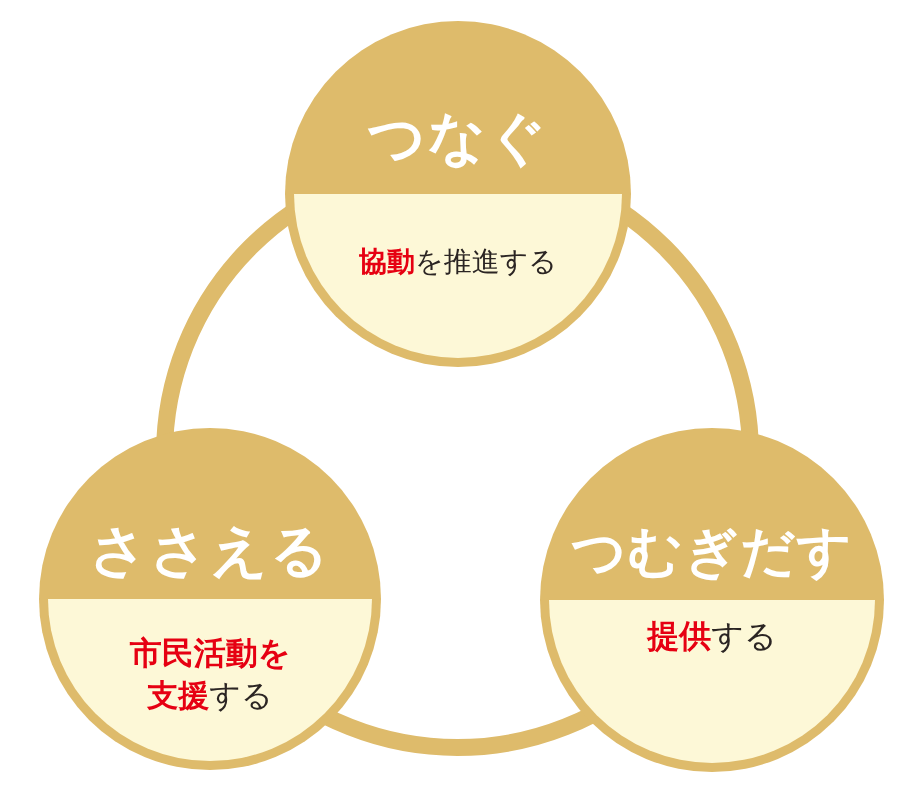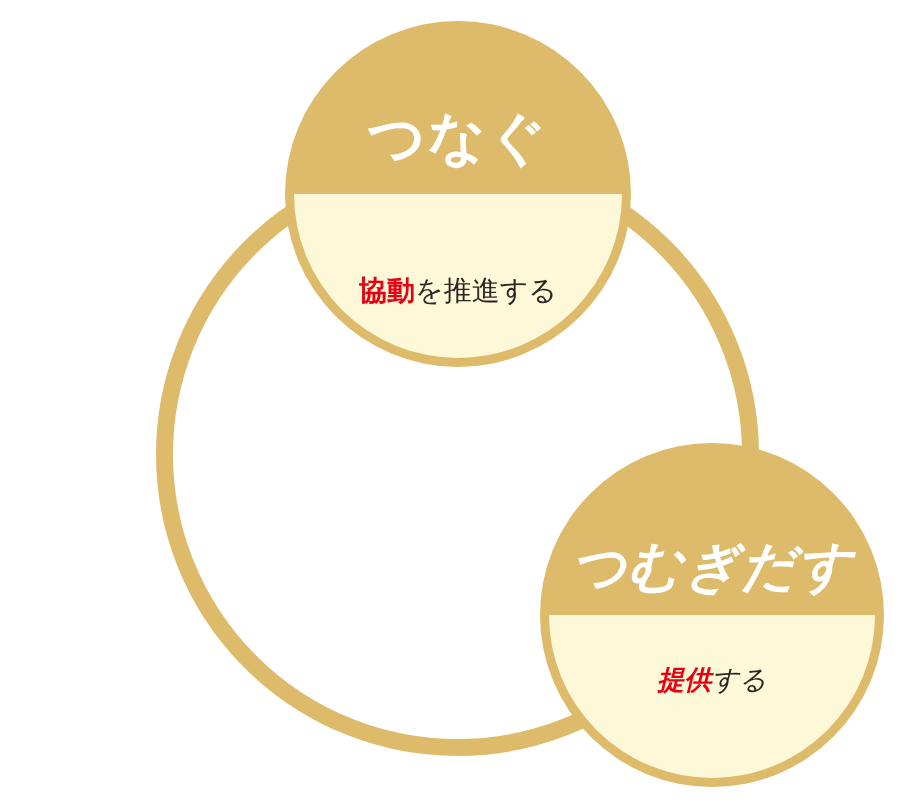--- a/index.html
+++ b/index.html
@@ -37,63 +37,75 @@
     position:absolute;background:var(--cream);
   }
   .node-title{
     position:absolute;left:0;width:100%;text-align:center;
     color:var(--white);font-weight:700;line-height:1;
     letter-spacing:2px;white-space:nowrap;
   }
   .node-sub{
     position:absolute;left:0;width:100%;text-align:center;
     white-space:nowrap;
-    margin-top:29px;
   }
   .seg-red{color:var(--red);font-weight:700;}
   .seg-dark{color:var(--dark);font-weight:500;}
 
   
   .node-top{left:285px;top:21px;width:346px;height:346px;}
   .node-top .half{left:9px;top:173px;width:328px;height:164px;border-radius:0 0 164px 164px;}
   .node-top .node-title{top:88px;font-size:57px;}
   .node-top .node-sub{top:222px;font-size:28px;}
 
   
   .node-left{left:39px;top:428px;width:342px;height:342px;}
   .node-left .half{left:9px;top:171px;width:324px;height:162px;border-radius:0 0 162px 162px;}
   .node-left .node-title{top:94px;font-size:57px;}
   .node-left .node-sub{top:203px;font-size:32px;line-height:1.38;}
   .node-left .node-sub .line2{font-size:31px;}
 
   
-  .node-right{left:540px;top:443px;width:344px;height:344px;font-style:italic;}
+  .node-right{left:540px;top:428px;width:344px;height:344px;}
   .node-right .half{left:9px;top:172px;width:326px;height:163px;border-radius:0 0 163px 163px;}
   .node-right .node-title{top:96px;font-size:54px;letter-spacing:1px;}
   .node-right .node-sub{top:186px;}
   .node-right .node-sub .line1{font-size:23px;line-height:30px;}
   .node-right .node-sub .line2{font-size:30px;line-height:42px;letter-spacing:1px;}
-  .node-right .node-sub .line3{font-size:27px;line-height:44px;}
+  .node-right .node-sub .line3{font-size:32px;line-height:44px;}
 </style>
 </head>
 <body>
 
 <div class="canvas">
 
   <div class="ring"></div>
 
   <div class="node node-top">
     <div class="disc"></div>
     <div class="half"></div>
     <div class="node-title">つなぐ</div>
     <div class="node-sub">
       <span class="seg-red">協動</span><span class="seg-dark">を推進する</span>
     </div>
   </div>
 
+  <div class="node node-left">
+    <div class="disc"></div>
+    <div class="half"></div>
+    <div class="node-title">ささえる</div>
+    <div class="node-sub">
+      <div class="line1">
+        <span class="seg-red">市民活動を</span>
+      </div>
+      <div class="line2">
+        <span class="seg-red">支援</span><span class="seg-dark">する</span>
+      </div>
+    </div>
+  </div>
 
   <div class="node node-right">
     <div class="disc"></div>
     <div class="half"></div>
     <div class="node-title">つむぎだす</div>
     <div class="node-sub">
       <div class="line3">
         <span class="seg-red">提供</span><span class="seg-dark">する</span>
       </div>
     </div>

